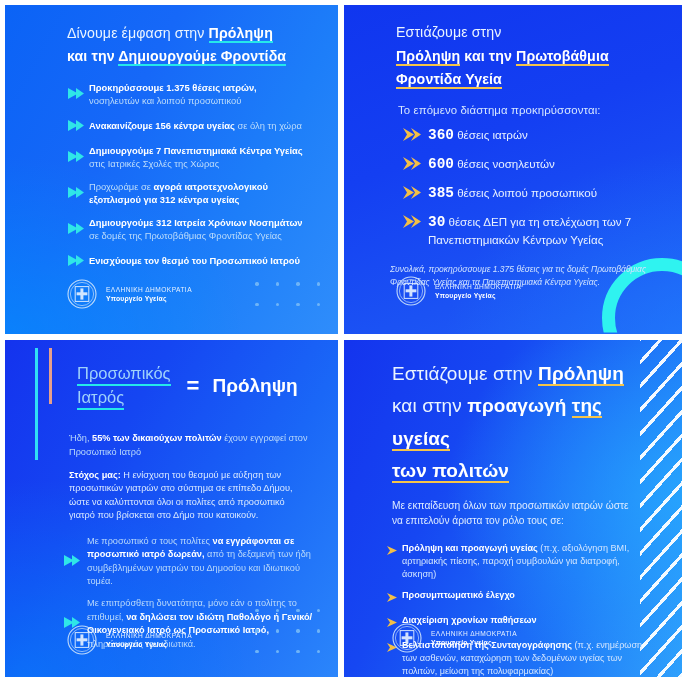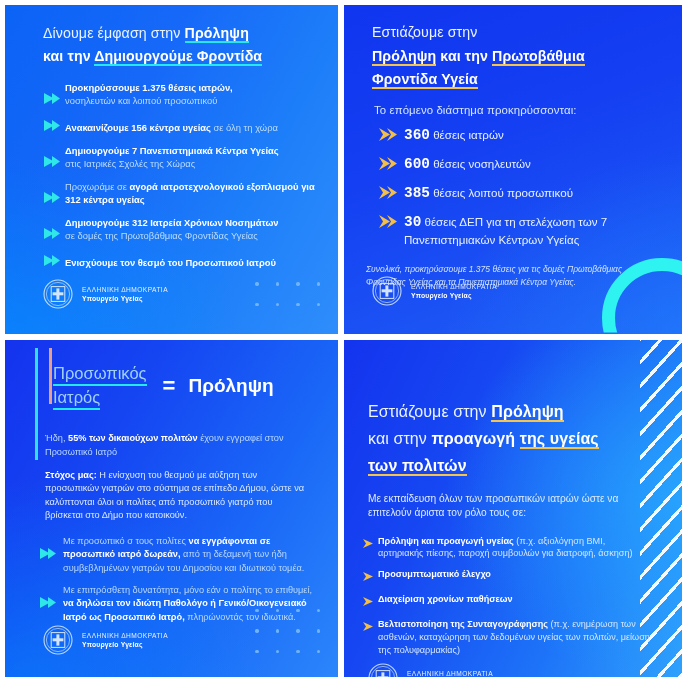--- a/index.html
+++ b/index.html
@@ -12,20 +12,21 @@
   .grid {
     width: 687px; height: 682px;
     display: grid;
     grid-template-columns: 341px 346px;
     grid-template-rows: 337px 345px;
     background: #ffffff;
   }
   .panel {
     position: relative;
     overflow: hidden;
+    padding-left: 24px;
   }
   
   .p1 {
     margin: 5px 3px 3px 5px;
     background:
       radial-gradient(120% 90% at 0% 100%, rgba(0,150,255,.55) 0%, rgba(0,120,255,0) 60%),
       linear-gradient(118deg, #0b63f6 0%, #1668f8 35%, #1d7ef9 68%, #2f8dfb 100%);
   }
   .p2 {
     margin: 5px 5px 3px 3px;
@@ -56,25 +57,25 @@
     padding-bottom: 0px;
   }
   .hl-gold {
     font-weight: 700; color: #ffffff;
     border-bottom: 2.5px solid #f5c44a;
     padding-bottom: 0px;
   }
 
   .p1 .head { padding: 17px 20px 0 38px; font-size: 14.2px; line-height: 1.62; letter-spacing: .1px; }
   .p2 .head { padding: 16px 24px 0 28px; font-size: 14.2px; line-height: 1.66; letter-spacing: .1px; }
-  .p4 .head { padding: 18px 40px 0 24px; font-size: 16px; line-height: 1.7; letter-spacing: .1px; margin-top: 40px; }
+  .p4 .head { padding: 18px 40px 0 24px; font-size: 19px; line-height: 1.7; letter-spacing: .1px; }
 
   
   .bul-list { margin: 0; }
-  .bul { display: flex; align-items: flex-end; }
+  .bul { display: flex; align-items: center; }
   .chev { flex: 0 0 auto; line-height: 1; }
   .btext { flex: 1 1 auto; }
 
   .p1 .bul-list { padding: 14px 18px 0 38px; }
   .p1 .bul { margin-bottom: 10px; }
   .p1 .chev { width: 22px; margin-top: 1px; }
   .p1 .btext { font-size: 9.4px; line-height: 1.38; color: #bcdcfb; }
   .p1 .btext b { color: #ffffff; font-weight: 700; }
 
   .p2 .sub { padding: 12px 24px 0 30px; font-size: 11.4px; color: #d5e6ff; letter-spacing: .1px; }

